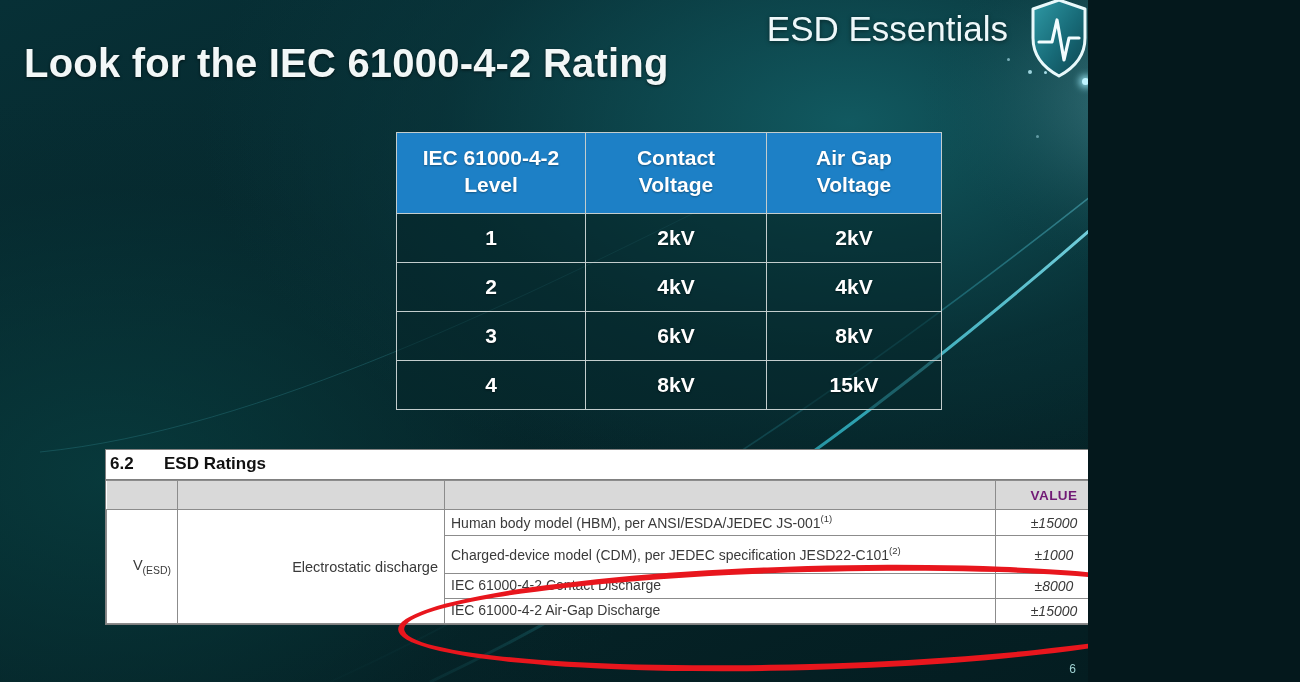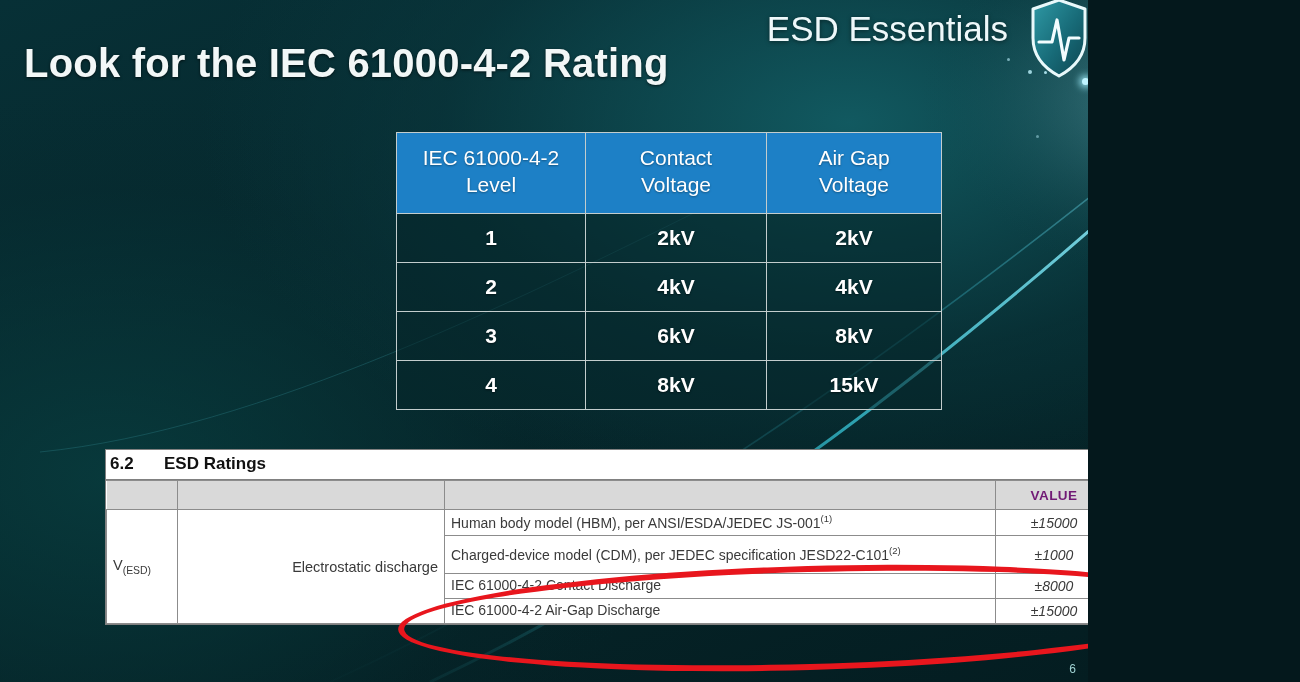--- a/index.html
+++ b/index.html
@@ -68,21 +68,21 @@
     table-layout: fixed;
   }
   .iec-table th, .iec-table td {
     border: 1px solid #c3cdcd;
     text-align: center;
     color: #ffffff;
   }
   .iec-table th {
     background: #1d80c6;
     font-size: 21px;
-    font-weight: normal;
+    font-weight: bold;
     line-height: 1.28;
     padding: 12px 4px 14px 4px;
     text-shadow: 0 1px 2px rgba(0,0,0,0.35);
   }
   .iec-table td {
     background: rgba(6,38,42,0.55);
     font-size: 21px;
     font-weight: bold;
     height: 46px;
     text-shadow: 0 1px 2px rgba(0,0,0,0.5);
@@ -125,21 +125,21 @@
   .ds-table thead th {
     background: #d9d9d9;
     font-size: 13.5px;
     font-weight: bold;
     color: #701a75;
     letter-spacing: 0.4px;
     text-align: center;
     height: 22px;
   }
   .ds-blank-head { background: #d9d9d9 !important; border-left: 1px solid #ffffff !important; }
-  .c-sym { width: 58px; text-align: left; }
+  .c-sym { width: 58px; text-align: right; }
   .c-param { width: 254px; text-align: right; }
   .c-desc { text-align: left; }
   .c-value { width: 104px; text-align: center; }
   .c-unit { width: 86px; text-align: center; }
   .ds-table td.c-sym, .ds-table td.c-param { font-size: 14.5px; }
   .ds-table td.c-desc { font-size: 14px; line-height: 1.25; }
   .ds-table td.c-value, .ds-table td.c-unit { font-size: 14px; font-style: italic; }
   sub { font-size: 0.72em; }
   sup { font-size: 0.68em; }
   .rowh { height: 25px; }

